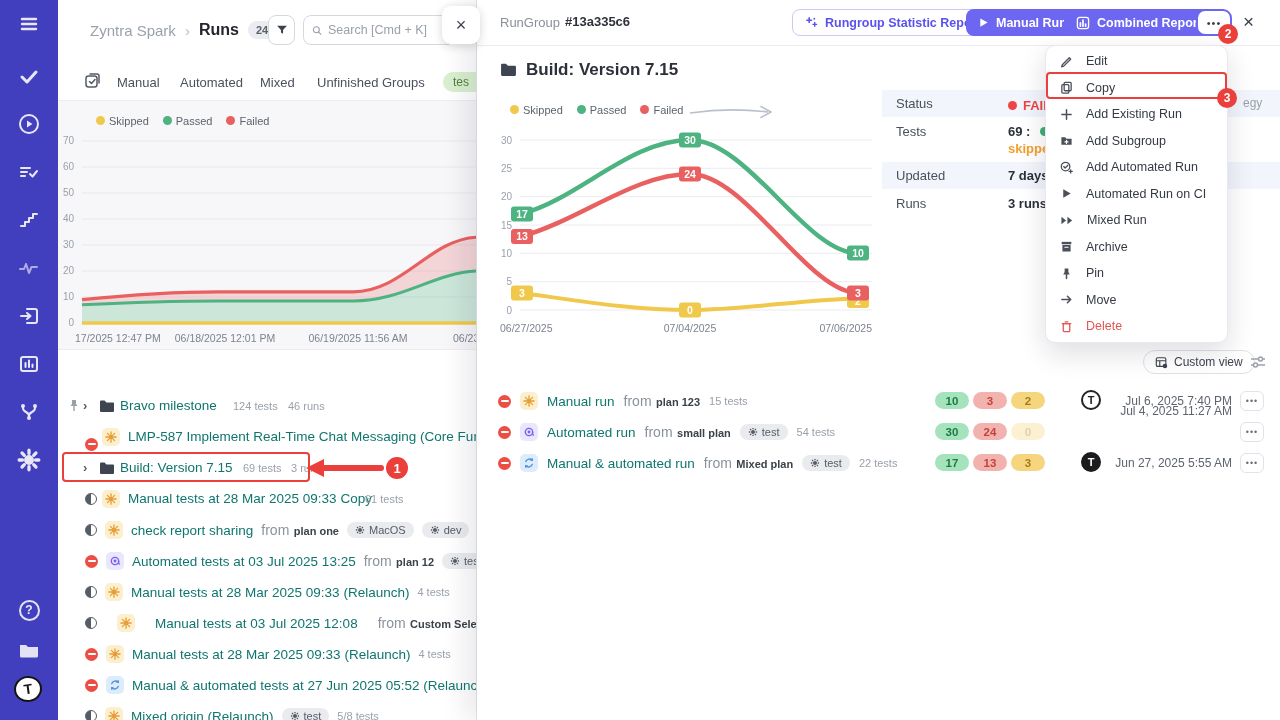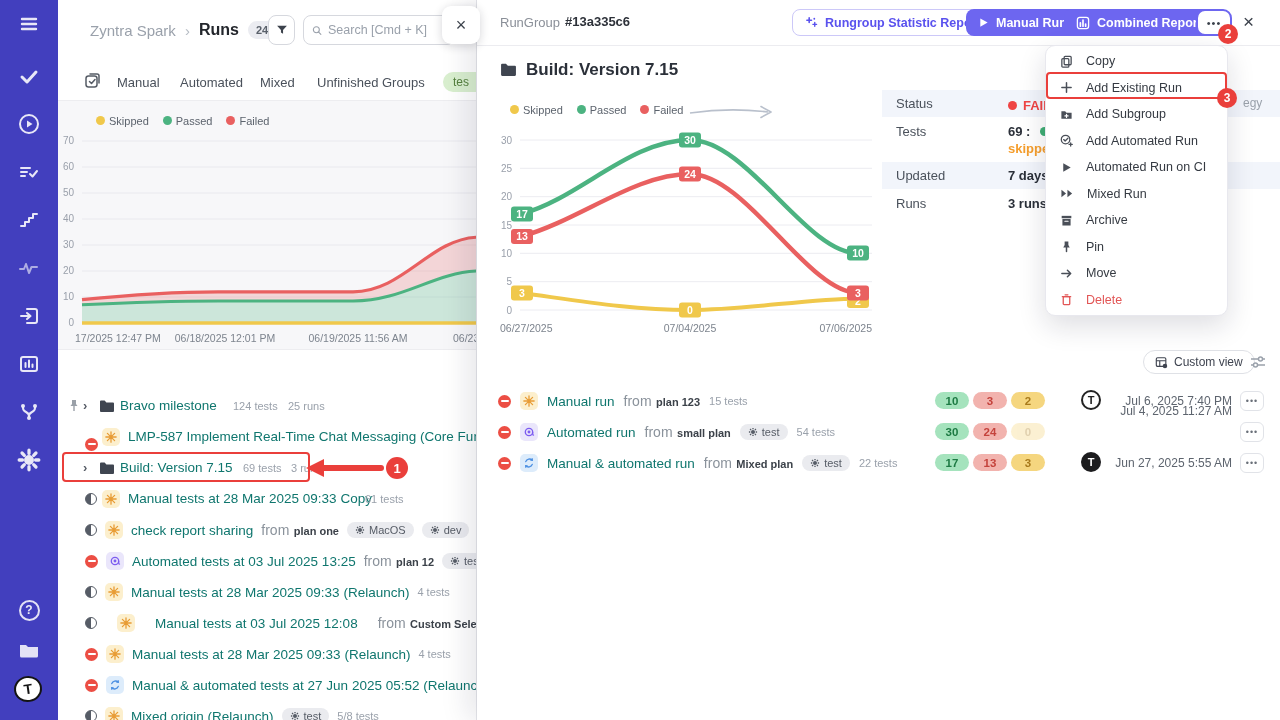--- a/index.html
+++ b/index.html
@@ -242,21 +242,21 @@
       <svg class="a" style="left:10px;top:7px" width="12" height="14" viewBox="0 0 12 14">
           <path d="M4 1h4v4l1.5 2h-7L4 5z" fill="#9aa0a8"></path>
           <path d="M6 7v5" stroke="#9aa0a8" stroke-width="1.4"></path>
         </svg>
       <span class="a chev" style="left:25px;top:6px">›</span>
       <svg class="a" style="left:41px;top:7px" width="16" height="14" viewBox="0 0 16 14">
           <path d="M1 2.5a1 1 0 0 1 1-1h3.6l1.8 2H14a1 1 0 0 1 1 1V12a1 1 0 0 1-1 1H2a1 1 0 0 1-1-1z" fill="#3f4550"></path>
         </svg>
       <span class="a rtitle" style="left:62px;top:6px">Bravo milestone</span>
       <span class="a rmeta" style="left:175px;top:8px">124 tests</span>
-      <span class="a rmeta" style="left:230px;top:8px">25 runs</span>
+      <span class="a rmeta" style="left:230px;top:8px">46 runs</span>
     </div>
 
     <div class="a lrow" style="top:423px;width:419px">
       <span class="a st-block" style="left:27px;top:7px"></span>
       <span class="a ti ti-man" style="left:44px;top:5px">
           <svg width="12" height="12" viewBox="0 0 14 14">
             <path d="M7 1v12M1 7h12M2.8 2.8l8.4 8.4M11.2 2.8l-8.4 8.4" stroke="#e89c35" stroke-width="1.5" stroke-linecap="round"></path>
           </svg>
         </span>
       <span class="a rtitle" style="left:70px;top:6px">LMP-587 Implement Real-Time Chat Messaging (Core Functionality)</span>
@@ -594,20 +594,26 @@
   <div class="a pill py" style="left:1011px;top:454px">3</div>
   <div class="a avatar av-dark" style="left:1081px;top:452px">T</div>
   <div class="a date" style="left:1112px;top:456px;width:120px">Jun 27, 2025 5:55 AM</div>
   <div class="a morebtn" style="left:1240px;top:453px">
       <span>•••</span>
     </div>
 
   <div class="a menu">
     <div class="mitem">
         <svg width="13" height="13" viewBox="0 0 14 14">
+          <path d="M2.5 10.5L10 3l1.5 1.5L4 12l-2.2.7z"></path>
+        </svg>
+        <span>Edit</span>
+      </div>
+    <div class="mitem">
+        <svg width="13" height="13" viewBox="0 0 14 14">
           <rect x="4.5" y="1.5" width="7.5" height="9" rx="1"></rect>
           <rect x="2" y="4" width="7.5" height="9" rx="1"></rect>
         </svg>
         <span>Copy</span>
       </div>
     <div class="mitem">
         <svg width="13" height="13" viewBox="0 0 14 14">
           <path d="M7 2v10M2 7h10" stroke-width="1.6"></path>
         </svg>
         <span>Add Existing Run</span>

